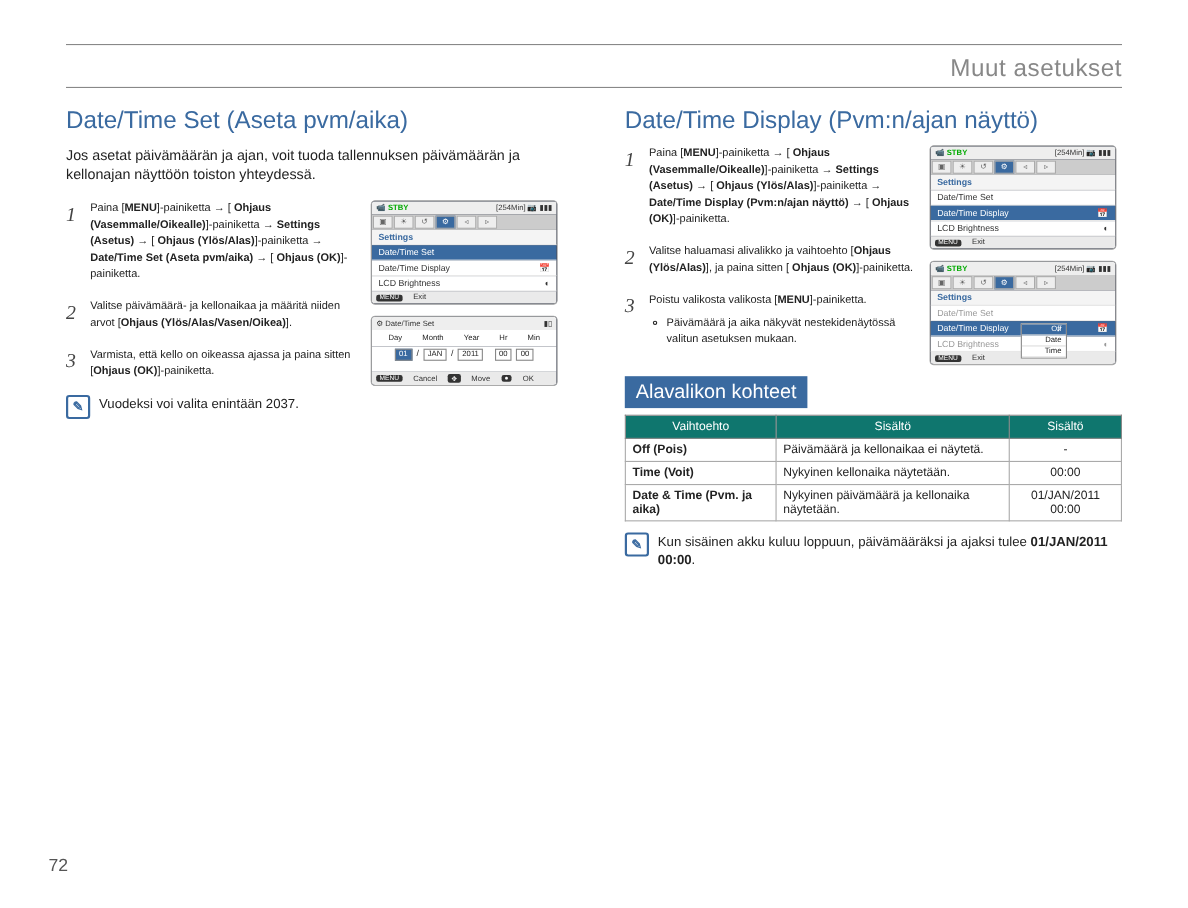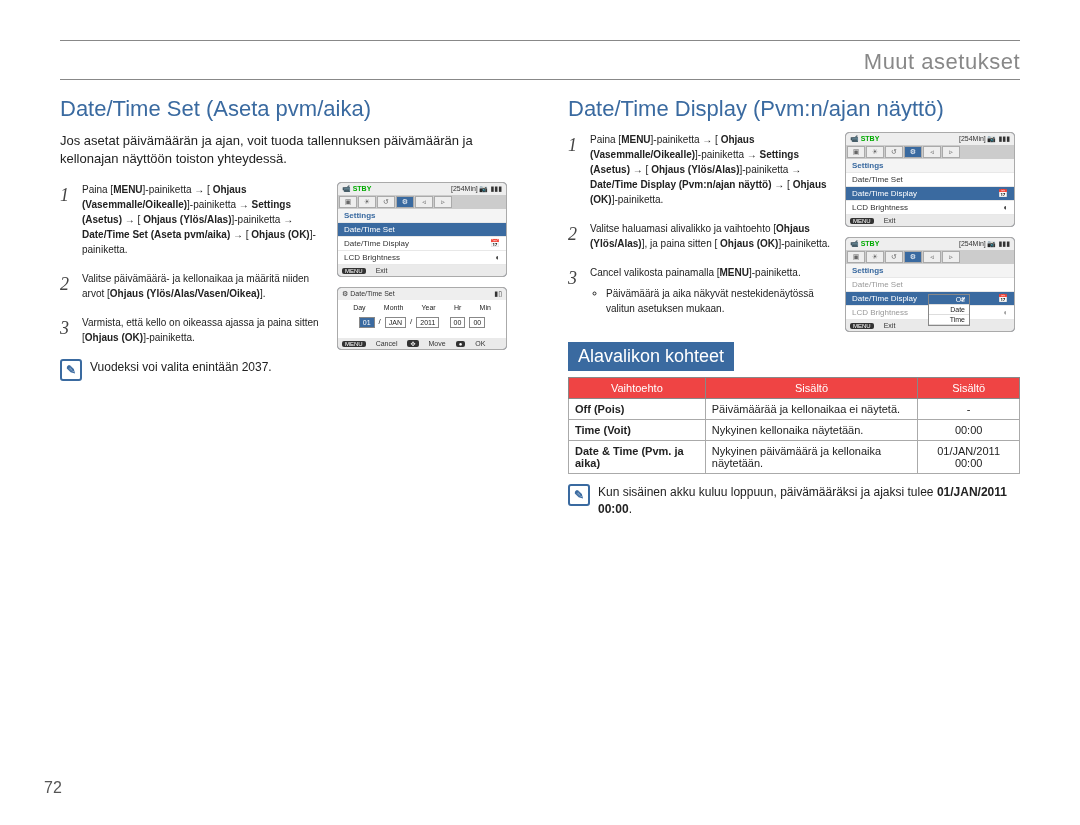--- a/index.html
+++ b/index.html
@@ -126,21 +126,21 @@
     padding:4px 10px;
     display:inline-block;
     margin:12px 0 6px 0;
   }
   table.opts{
     width:100%;
     border-collapse:collapse;
     font-size:11px;
   }
   table.opts th{
-    background:#ef4444;color:#fff;
+    background:#0f766e;color:#fff;
     font-weight:normal;
     padding:4px 6px;
     border:1px solid #888;
     text-align:center;
   }
   table.opts td{
     border:1px solid #aaa;
     padding:4px 6px;
     vertical-align:top;
   }
@@ -350,41 +350,41 @@
         <b>Settings (Asetus)</b><span> → [</span>
         <b>Ohjaus (Ylös/Alas)</b><span>]-painiketta → </span>
         <b>Date/Time Display (Pvm:n/ajan näyttö)</b><span> → [</span>
         <b>Ohjaus (OK)</b><span>]-painiketta.</span>
       </li>
       <li>
         <span>Valitse haluamasi alivalikko ja vaihtoehto [</span><b>Ohjaus (Ylös/Alas)</b><span>], ja paina sitten [</span>
         <b>Ohjaus (OK)</b><span>]-painiketta.</span>
       </li>
       <li>
-        <span>Cancel valikosta painamalla [</span><b>MENU</b><span>]-painiketta.</span>
+        <span>Poistu valikosta valikosta [</span><b>MENU</b><span>]-painiketta.</span>
         <ul style="margin:6px 0 0 0;padding-left:16px;">
           <li>Päivämäärä ja aika näkyvät nestekidenäytössä valitun asetuksen mukaan.</li>
         </ul>
       </li>
     </ol>
 
     <div class="sub-banner">Alavalikon kohteet</div>
 
     <table class="opts">
       <thead>
         <tr>
           <th>Vaihtoehto</th>
           <th>Sisältö</th>
           <th>Sisältö</th>
         </tr>
       </thead>
       <tbody>
         <tr>
           <td><b>Off (Pois)</b></td>
-          <td>Päivämäärää ja kellonaikaa ei näytetä.</td>
+          <td>Päivämäärä ja kellonaikaa ei näytetä.</td>
           <td class="center">-</td>
         </tr>
         <tr>
           <td><b>Time (Voit)</b></td>
           <td>Nykyinen kellonaika näytetään.</td>
           <td class="center">00:00</td>
         </tr>
         <tr>
           <td><b>Date &amp; Time (Pvm. ja aika)</b></td>
           <td>Nykyinen päivämäärä ja kellonaika näytetään.</td>

